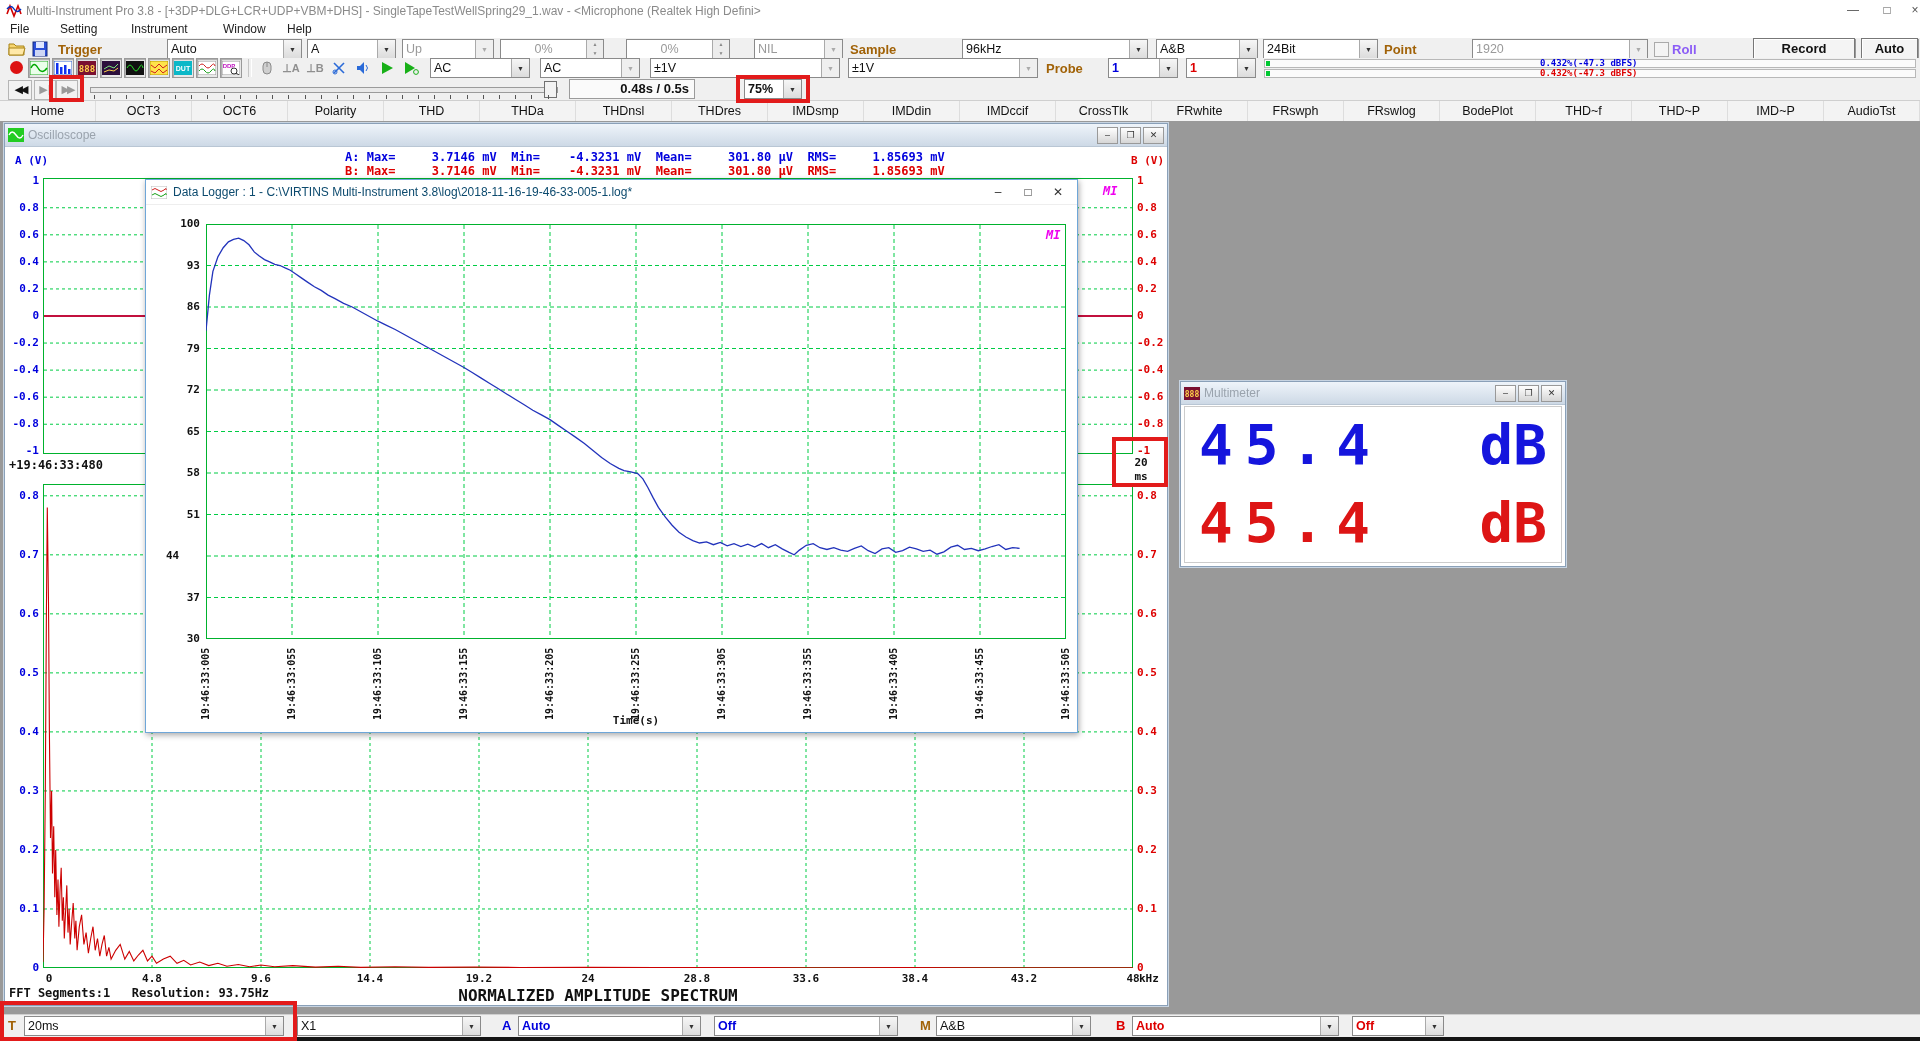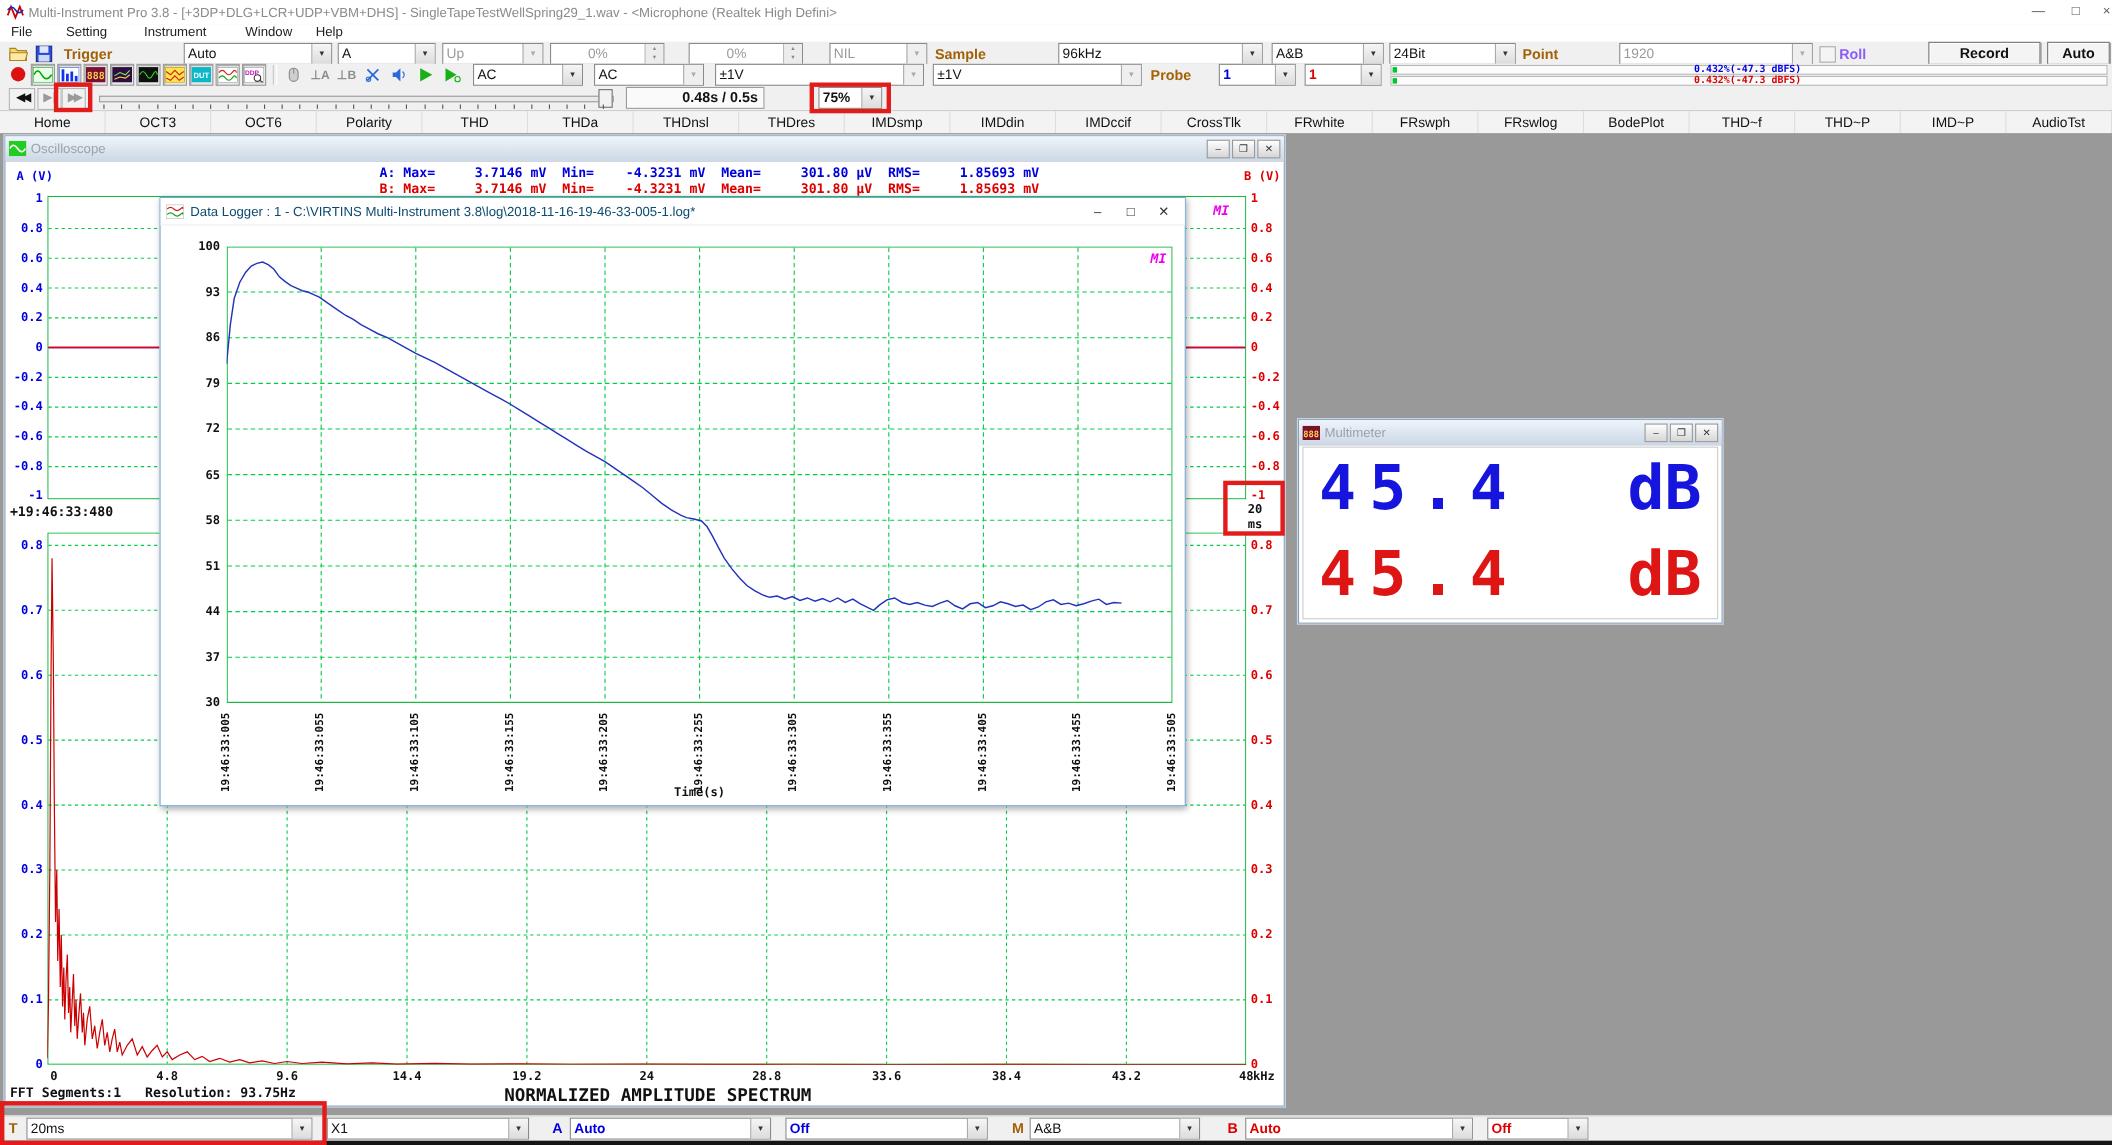--- a/index.html
+++ b/index.html
@@ -498,21 +498,21 @@
     <div class="mi-logo" style="left:900px;top:48px">MI</div>
     <div class="axlbl blk" style="left:390px;top:534px;width:200px;text-align:center">Time(s)</div>
   <div class="axlbl blk" style="left: 20px; top: 37px; width: 34px; text-align: right;">100</div>
       <div class="axlbl blk" style="left: 20px; top: 78.5px; width: 34px; text-align: right;">93</div>
       <div class="axlbl blk" style="left: 20px; top: 120px; width: 34px; text-align: right;">86</div>
       <div class="axlbl blk" style="left: 20px; top: 161.5px; width: 34px; text-align: right;">79</div>
       <div class="axlbl blk" style="left: 20px; top: 203px; width: 34px; text-align: right;">72</div>
       <div class="axlbl blk" style="left: 20px; top: 244.5px; width: 34px; text-align: right;">65</div>
       <div class="axlbl blk" style="left: 20px; top: 286px; width: 34px; text-align: right;">58</div>
       <div class="axlbl blk" style="left: 20px; top: 327.5px; width: 34px; text-align: right;">51</div>
-      <div class="axlbl blk" style="left: 20px; top: 369px; width: 34px; text-align: right;">44</div>
+      <div class="axlbl blk" style="left: 20px; top: 369px; width: 34px; ">44</div>
       <div class="axlbl blk" style="left: 20px; top: 410.5px; width: 34px; text-align: right;">37</div>
       <div class="axlbl blk" style="left: 20px; top: 452px; width: 34px; text-align: right;">30</div>
       <div class="dl-xlabel" style="left: 23px; top: 497px;">19:46:33:005</div>
       <div class="dl-xlabel" style="left: 109px; top: 497px;">19:46:33:055</div>
       <div class="dl-xlabel" style="left: 195px; top: 497px;">19:46:33:105</div>
       <div class="dl-xlabel" style="left: 281px; top: 497px;">19:46:33:155</div>
       <div class="dl-xlabel" style="left: 367px; top: 497px;">19:46:33:205</div>
       <div class="dl-xlabel" style="left: 453px; top: 497px;">19:46:33:255</div>
       <div class="dl-xlabel" style="left: 539px; top: 497px;">19:46:33:305</div>
       <div class="dl-xlabel" style="left: 625px; top: 497px;">19:46:33:355</div>

